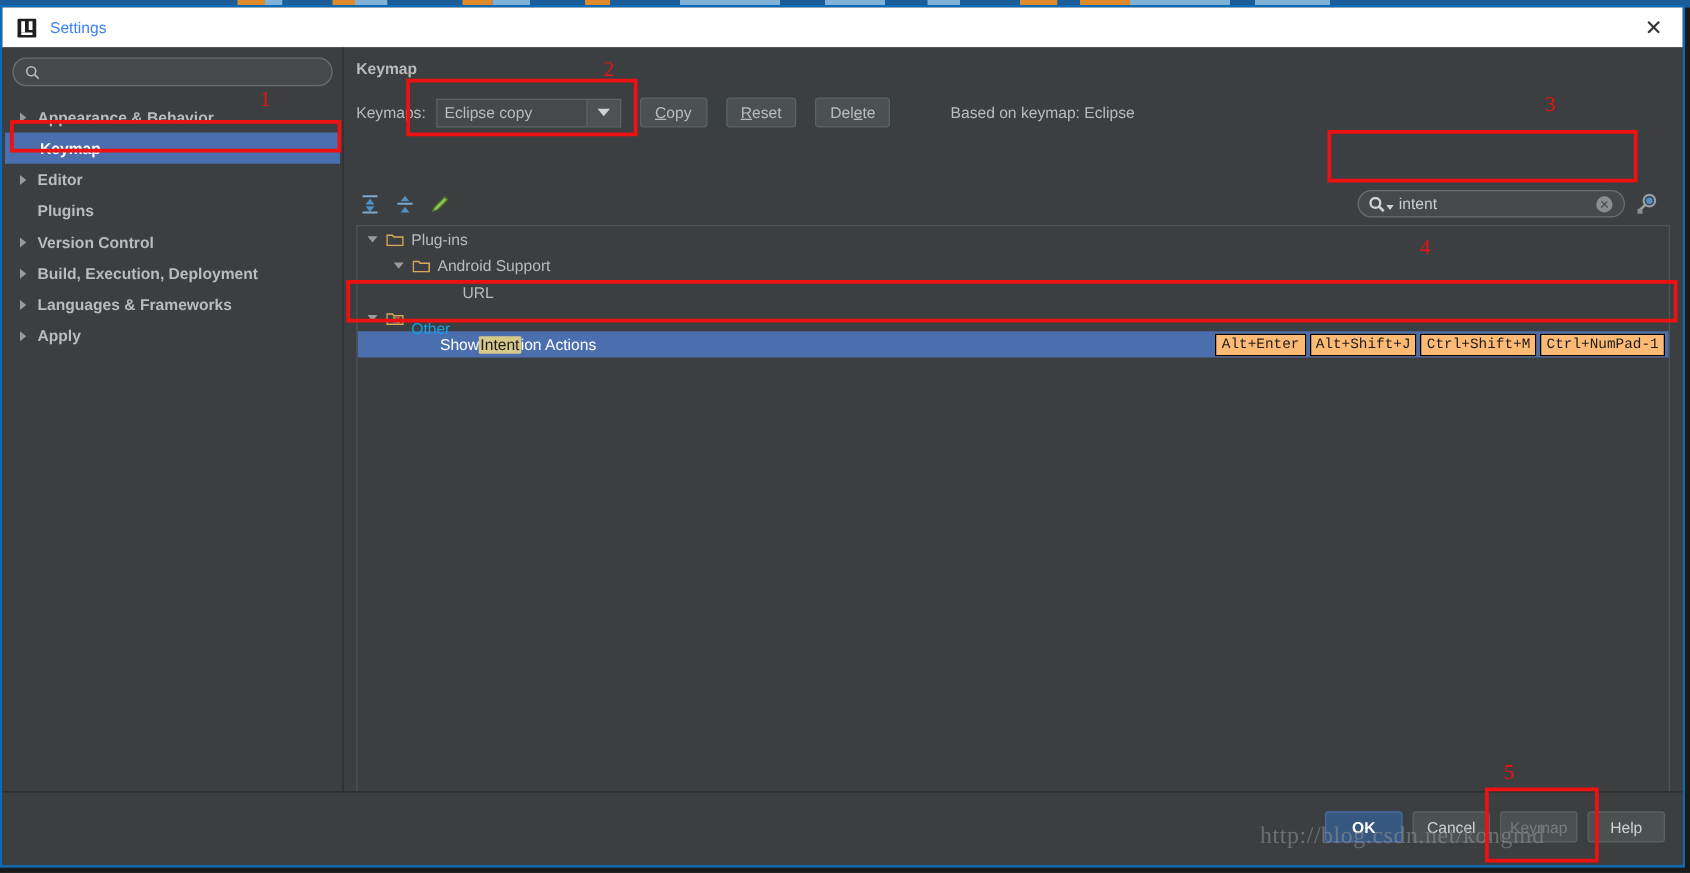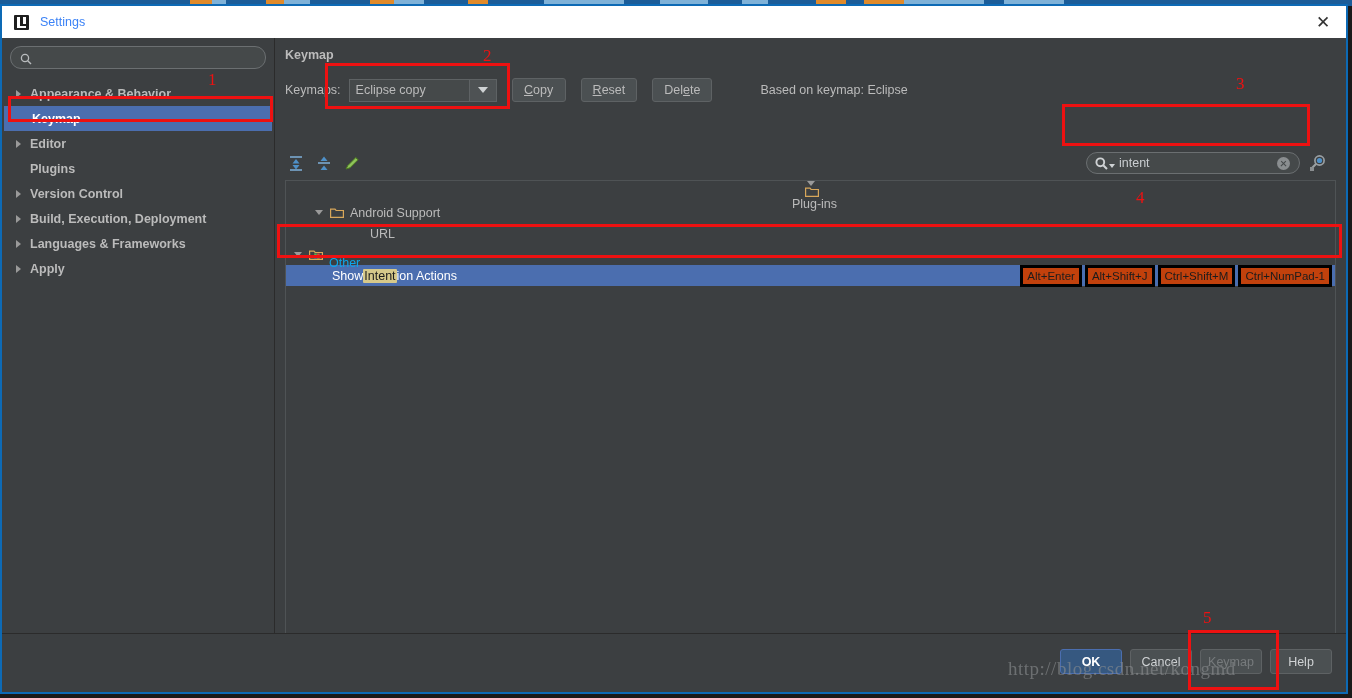--- a/index.html
+++ b/index.html
@@ -96,22 +96,22 @@
   .kr{height:21px;display:flex;align-items:center;font-size:12.5px;color:#bbbbbb;
       box-sizing:border-box;}
   .kr.sel{background:#4b6eaf;color:#ffffff;}
   .tw{width:0;height:0;border-top:5px solid #9a9a9a;
       border-left:4.5px solid transparent;border-right:4.5px solid transparent;
       margin-right:7px;flex:0 0 auto;}
   .folder{width:14px;height:11px;margin-right:6px;flex:0 0 auto;position:relative;}
   .kr .nm{white-space:nowrap;}
   .kr .nm.blue{color:#0ea5e9;margin-top:16px;}
   .shorts{margin-left:auto;display:flex;gap:3px;padding-right:3px;}
-  .sc{background:#c2410c;color:#1c1c1c;font-size:11.5px;padding:1px 4px;
-      border:3px solid #000000;white-space:nowrap;line-height:14px;}
+  .sc{background:#fdba74;color:#1c1c1c;font-size:11.5px;padding:1px 4px;
+      border:1px solid #000000;white-space:nowrap;line-height:14px;font-family:Liberation Mono, monospace;}
   .hl{background:#d6c98a;color:#1c1c1c;border-radius:1px;padding:0 1px;}
 
   
   .bottombar{position:absolute;left:0;right:0;bottom:0;height:58px;
              border-top:1px solid #2b2b2b;background:#3c3f41;}
   .bbtns{position:absolute;right:14px;top:15px;display:flex;gap:8px;}
   .dbtn{width:62px;height:25px;border:1px solid #5e6264;border-radius:3px;
         background:#4b5052;color:#cfd2d4;font-size:12.5px;
         display:flex;align-items:center;justify-content:center;cursor:pointer;
         box-sizing:border-box;}
@@ -290,21 +290,21 @@
           <svg width="20" height="20" viewBox="0 0 20 20">
             <circle cx="11.5" cy="7.5" r="4.6" fill="none" stroke="#9aa0a3" stroke-width="1.7"></circle>
             <circle cx="11.5" cy="7.5" r="2.6" fill="#4e90c8"></circle>
             <line x1="8.2" y1="10.8" x2="3.5" y2="15.5" stroke="#9aa0a3" stroke-width="2"></line>
             <rect x="2" y="14" width="4" height="4" fill="#8a8e90"></rect>
           </svg>
         </span>
 
         <div class="treebox">
 
-          <div class="kr" style="padding-left:8px;flex-direction:column;">
+          <div class="kr" style="padding-left:8px;">
             <span class="tw"></span>
             <span class="folder">
               <svg width="14" height="11" viewBox="0 0 14 11">
                 <path d="M0.6 2.2 h4.4 l1.1 1.3 h7.3 v6.9 h-12.8 z" fill="none" stroke="#d8a75a" stroke-width="1.2"></path>
               </svg>
             </span>
             <span class="nm">Plug-ins</span>
           </div>
 
           <div class="kr" style="padding-left:29px;">
@@ -328,21 +328,21 @@
                 <path d="M0.6 2.2 h4.4 l1.1 1.3 h7.3 v6.9 h-12.8 z" fill="none" stroke="#d8a75a" stroke-width="1.2"></path>
                 <rect x="5.2" y="4.4" width="2.6" height="2.6" fill="#5fa64f"></rect>
                 <rect x="8.1" y="4.4" width="2.6" height="2.6" fill="#cf4b3d"></rect>
                 <rect x="5.2" y="7.1" width="2.6" height="2.4" fill="#4a79c4"></rect>
                 <rect x="8.1" y="7.1" width="2.6" height="2.4" fill="#c9a83c"></rect>
               </svg>
             </span>
             <span class="nm blue">Other</span>
           </div>
 
-          <div class="kr sel" style="padding-left:46px;align-items:center;">
+          <div class="kr sel" style="padding-left:66px;align-items:center;">
             <span class="nm">Show </span>
               <span class="hl">Intent</span>
               <span class="nm">ion Actions</span>
             <span class="shorts">
               <span class="sc">Alt+Enter</span>
               <span class="sc">Alt+Shift+J</span>
               <span class="sc">Ctrl+Shift+M</span>
               <span class="sc">Ctrl+NumPad-1</span>
             </span>
           </div>

